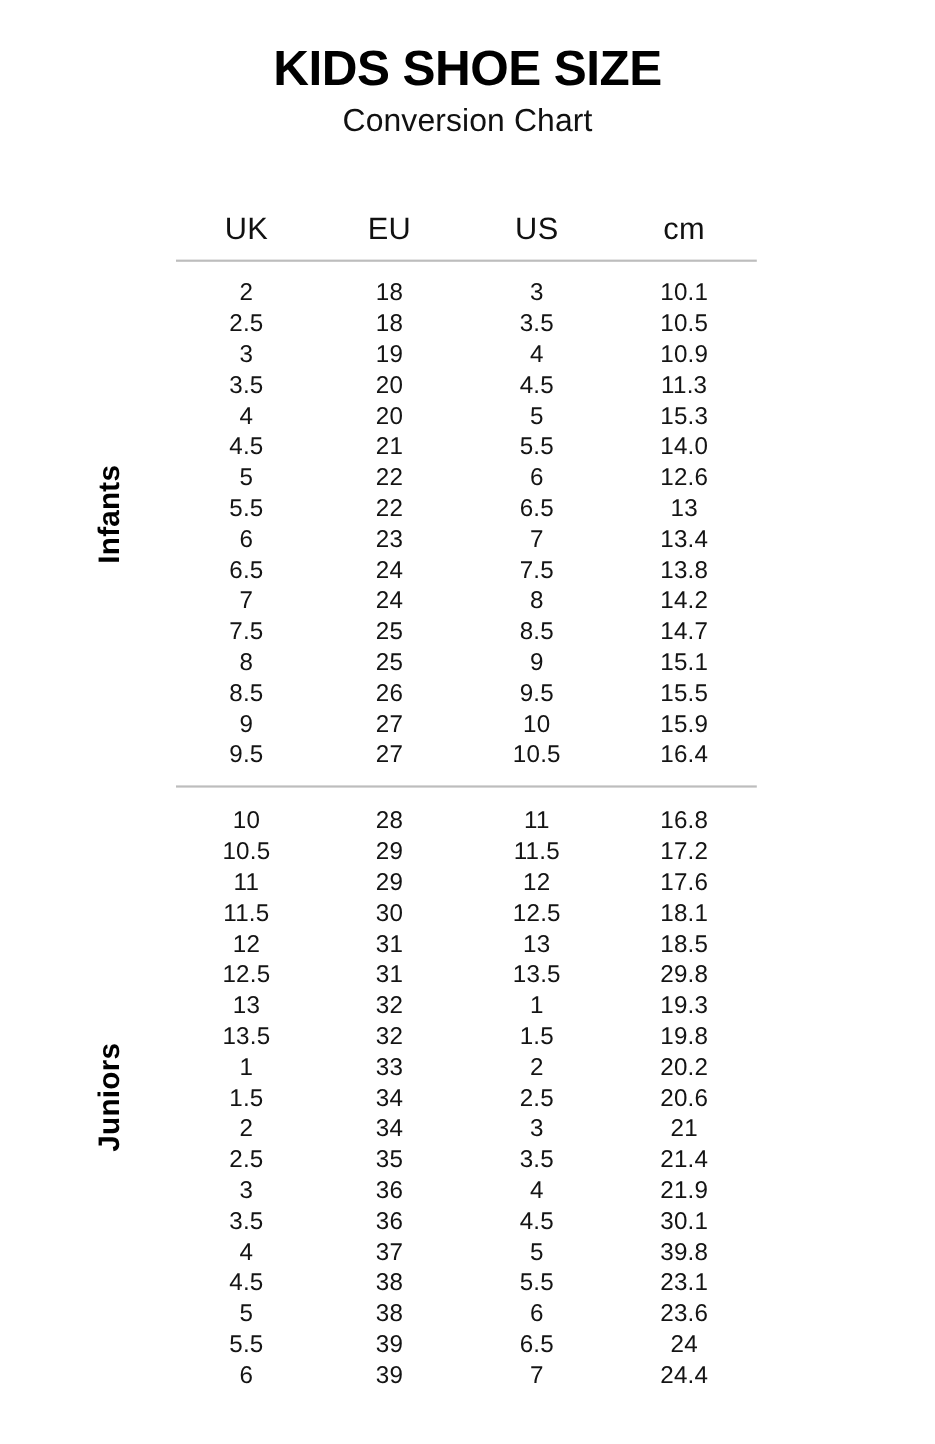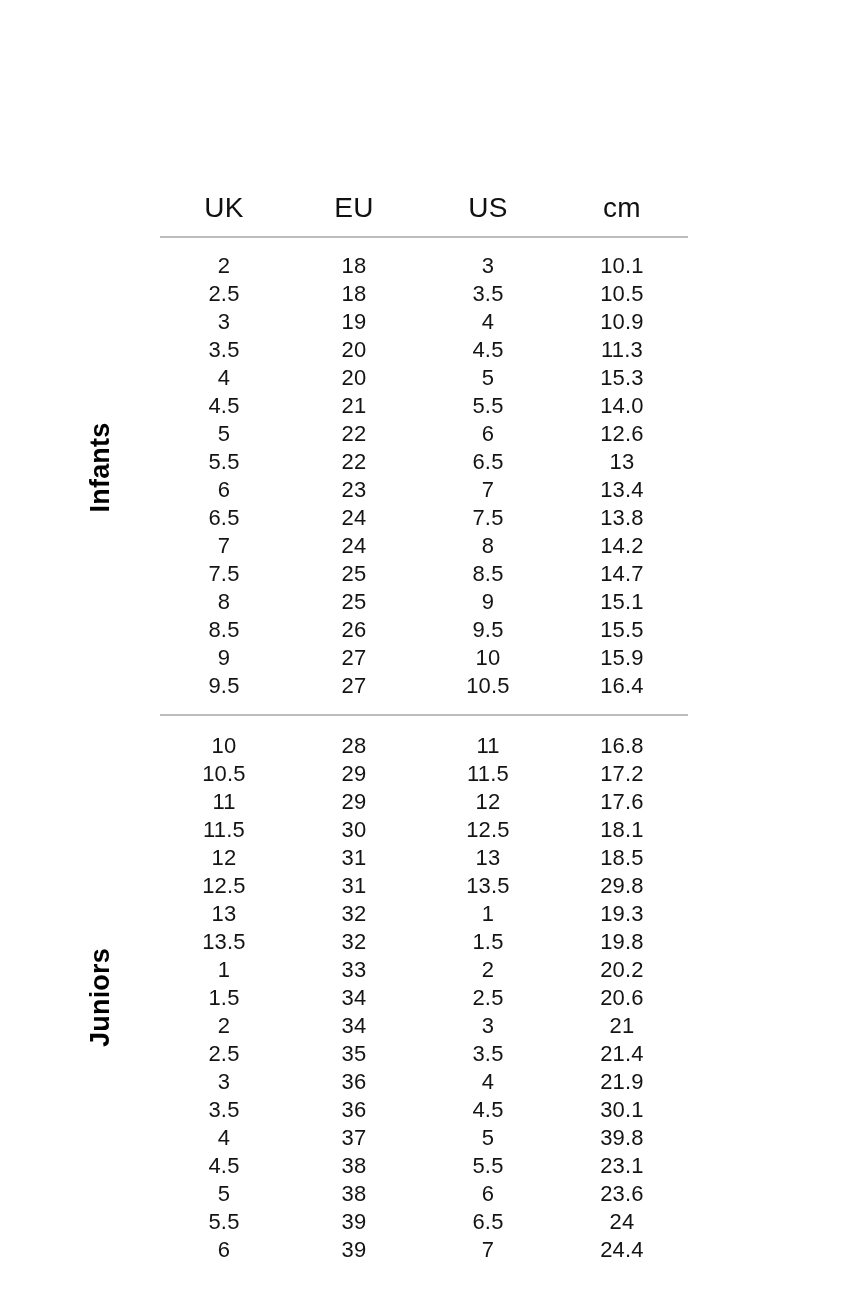--- a/index.html
+++ b/index.html
@@ -134,20 +134,22 @@
 
   tr.section-gap-top td { height: 16px; }
   tr.section-gap-bottom td { height: 14px; }
 </style>
 </head>
 <body>
 
 <div class="page">
 
   <div class="title-block">
+    <h1 class="main-title">KIDS SHOE SIZE</h1>
+    <div class="sub-title">Conversion Chart</div>
   </div>
 
   <div class="side-label side-label-infants">Infants</div>
   <div class="side-label side-label-juniors">Juniors</div>
 
   <div class="table-wrap">
     <table class="size-table">
       <colgroup>
         <col class="c-uk">
         <col class="c-eu">

